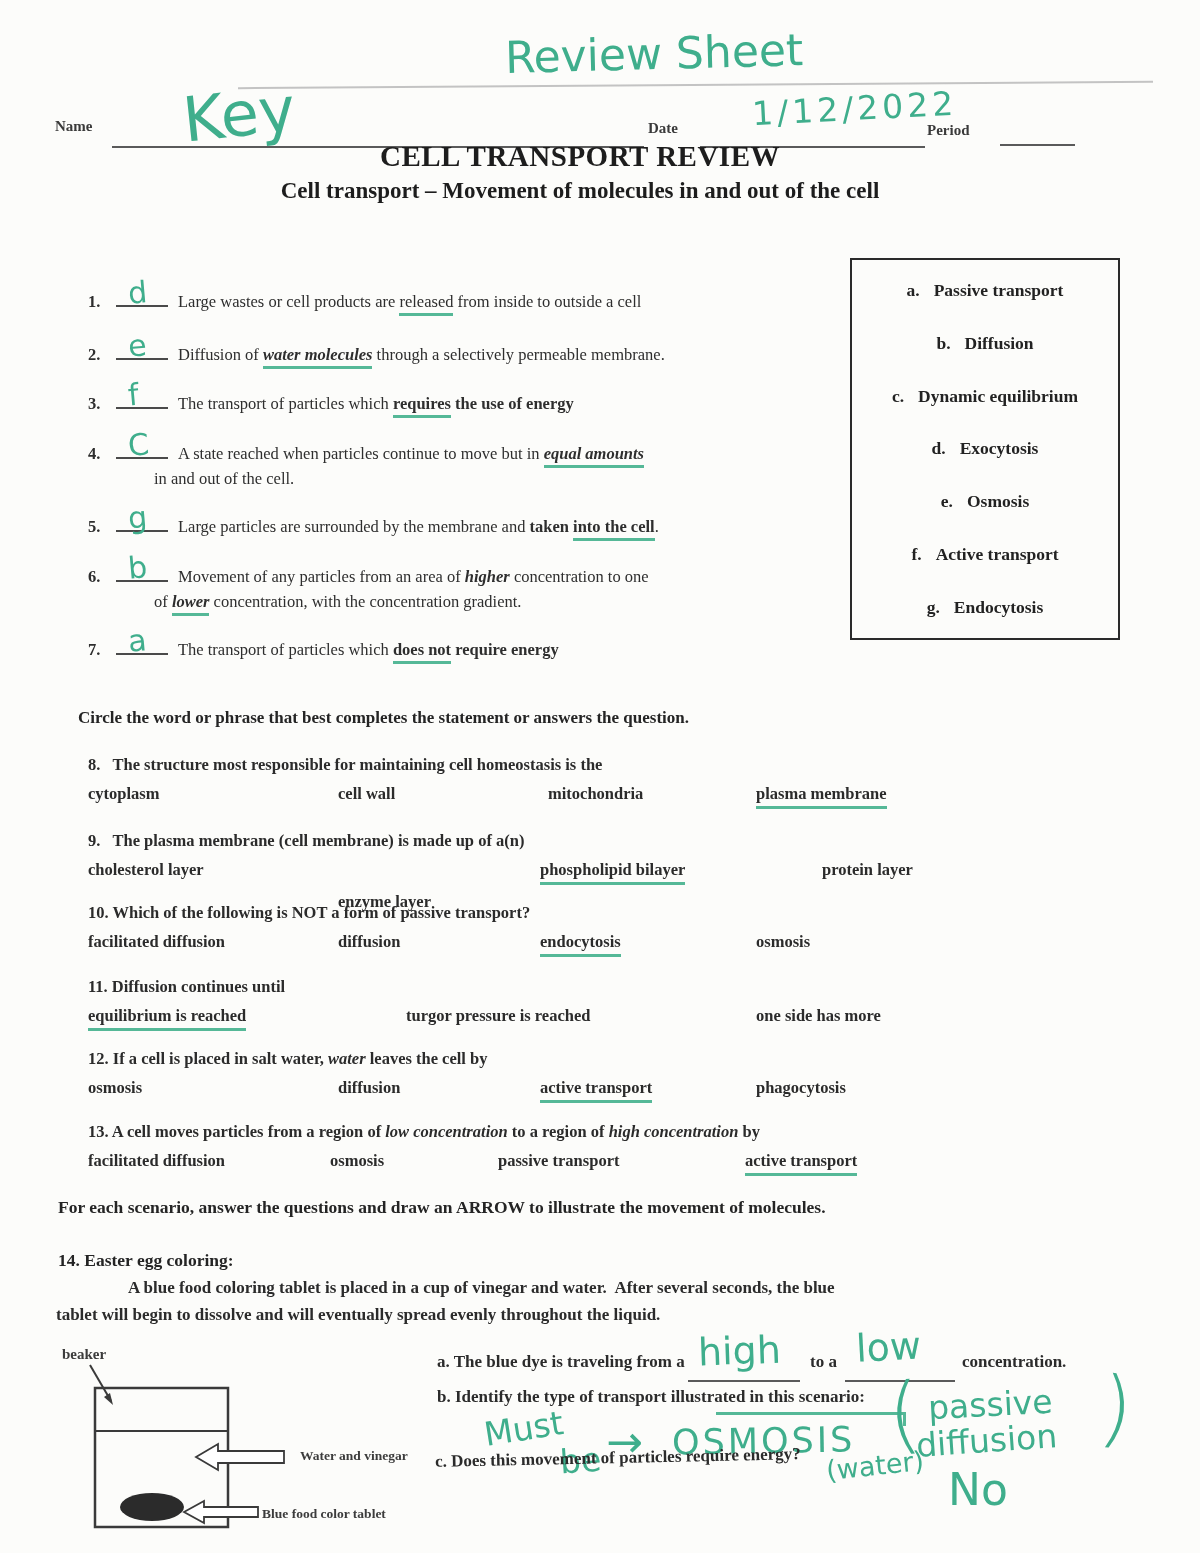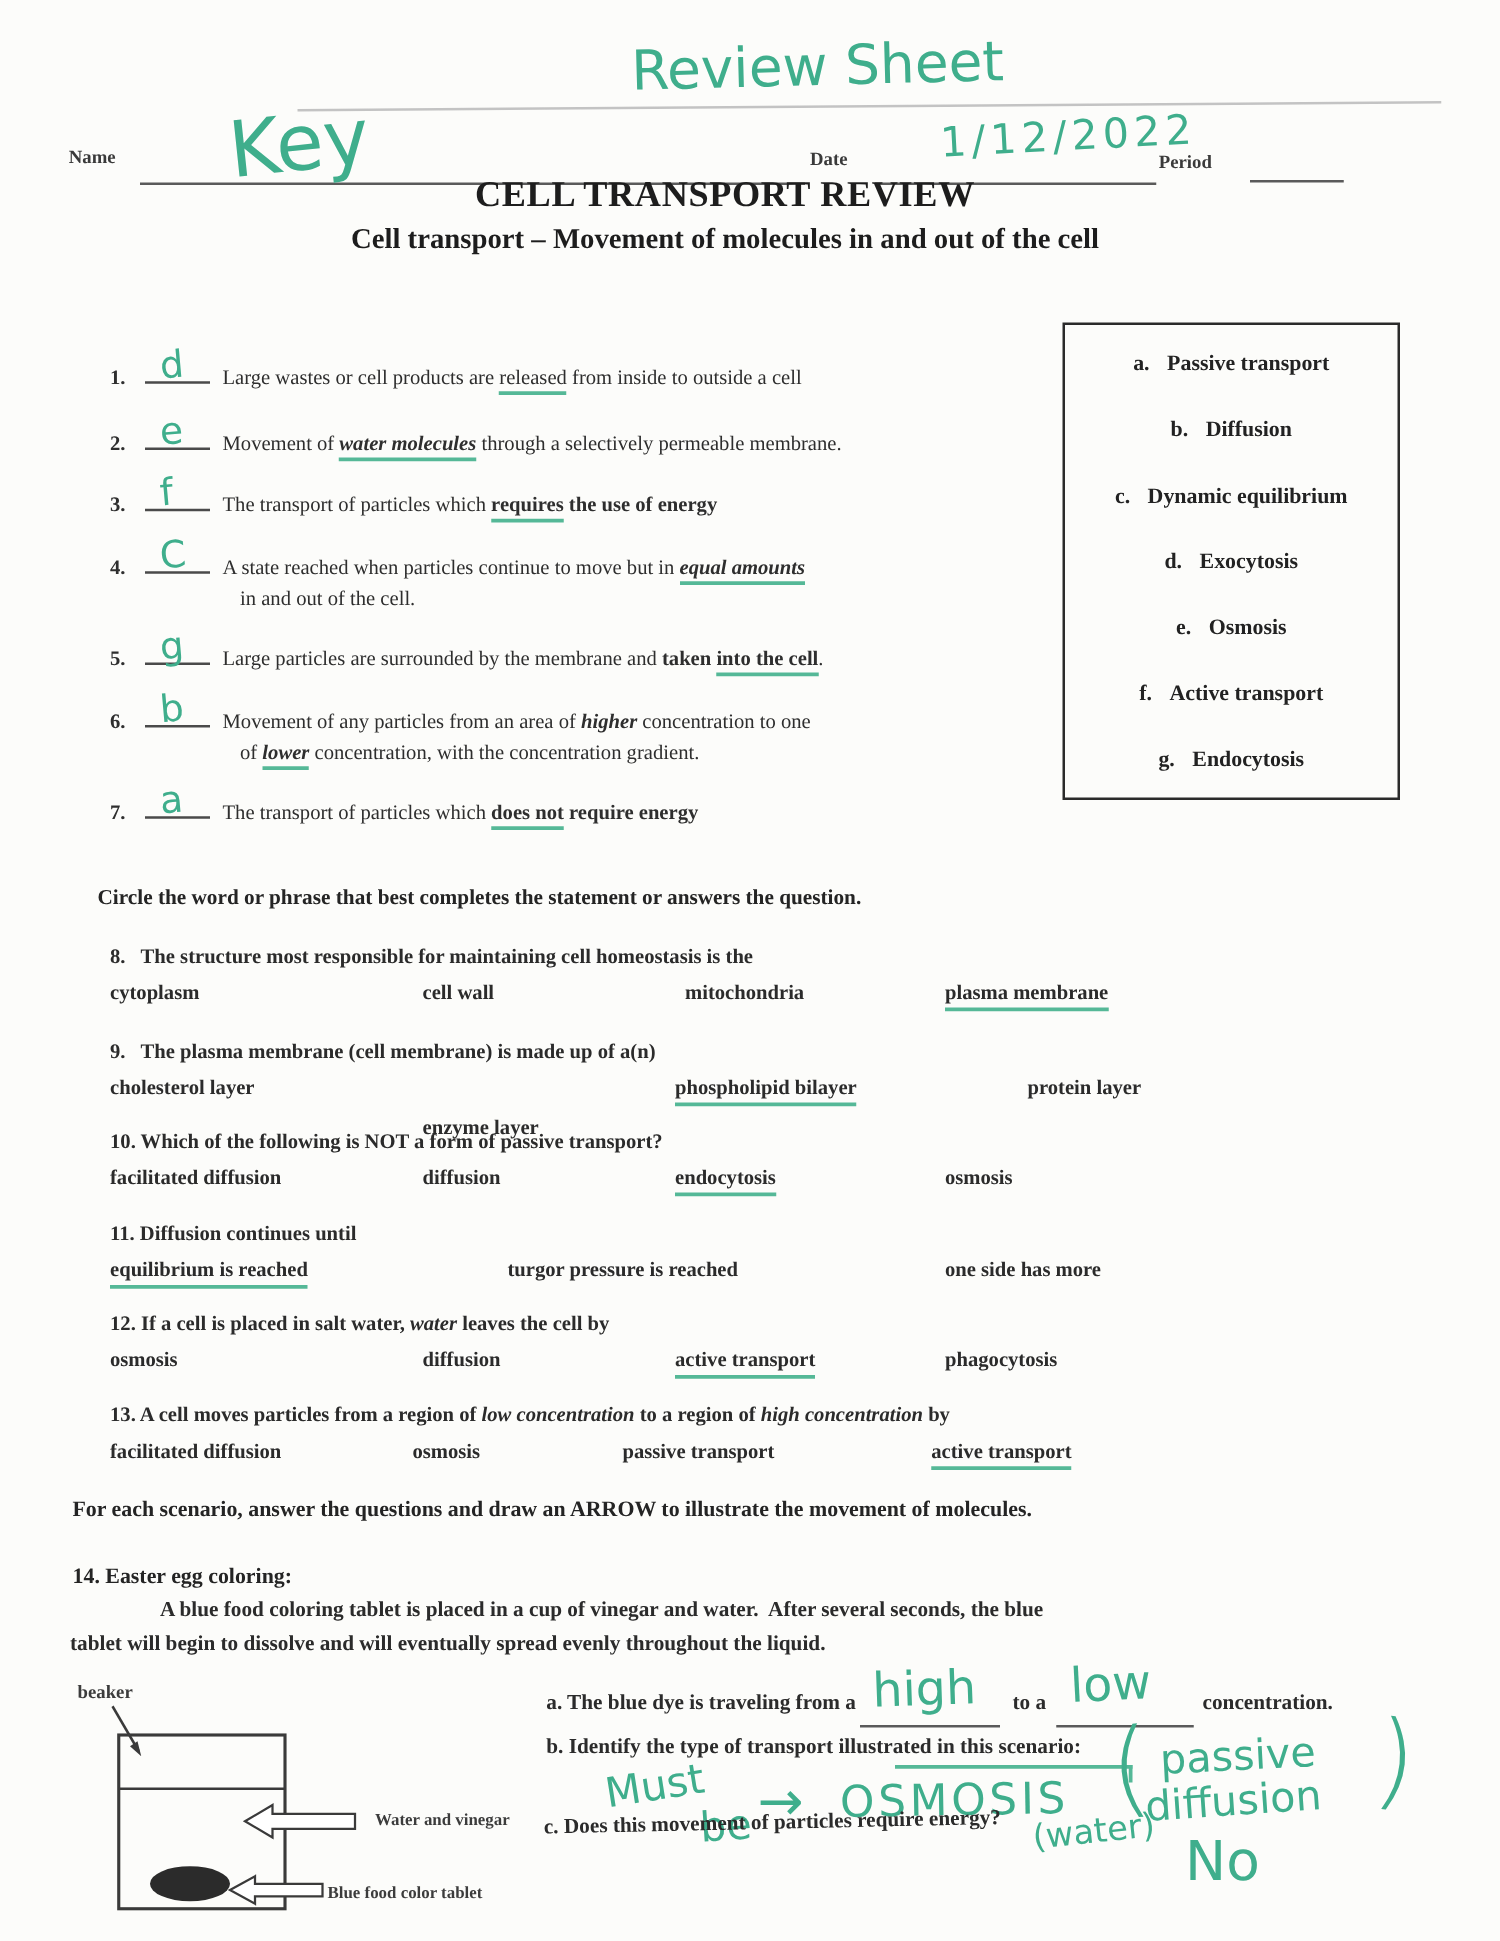--- a/index.html
+++ b/index.html
@@ -15,21 +15,21 @@
   .scanline{position:absolute;background:#c3c3c3;height:2px;transform:rotate(-0.4deg);}
   .title{font-size:29px;font-weight:bold;color:#1d1d1d;letter-spacing:0.5px;}
   .subtitle{font-size:23px;font-weight:bold;color:#1d1d1d;}
   .lbl{font-size:15px;font-weight:bold;color:#3a3a3a;}
   .instr{font-size:17px;font-weight:bold;color:#242424;white-space:pre;}
   .mitem{font-size:16.5px;color:#2e2e2e;line-height:25px;}
   .num{display:inline-block;width:28px;font-weight:bold;}
   .ansblank{display:inline-block;width:52px;height:20px;border-bottom:2px solid #4a4a4a;
             position:relative;margin-right:10px;vertical-align:baseline;}
   .ansletter{position:absolute;left:12px;bottom:-3px;font-size:30px;transform:rotate(-5deg);}
-  .mline2{margin-left:104px;}
+  .mline2{margin-left:66px;}
   .termbox{border:2px solid #2a2a2a;display:flex;flex-direction:column;justify-content:space-between;
            padding:20px 0;box-sizing:border-box;text-align:center;}
   .term{font-size:17.5px;font-weight:bold;color:#222;}
   .term .letter{margin-right:14px;}
   .stem{font-size:16.5px;font-weight:bold;color:#2b2b2b;white-space:pre;}
   .opts{position:relative;margin-top:9px;height:26px;}
   .opt{position:absolute;top:0;font-size:16.5px;font-weight:bold;color:#2b2b2b;white-space:nowrap;}
   .body17{font-size:17px;font-weight:bold;color:#2b2b2b;white-space:pre;}
   .diag-label{font-size:13.5px;font-weight:bold;color:#3c3c3c;white-space:nowrap;}
   .gline{position:absolute;background:#55b897;}
@@ -59,21 +59,21 @@
   <div class="abs" style="left:0;top:178px;width:1160px;text-align:center;">
     <span class="subtitle">Cell transport – Movement of molecules in and out of the cell</span>
   </div>
 
 
   <div class="abs mitem" style="left:88px;top:285px;">
     <span class="num">1.</span><span class="ansblank"><span class="hand ansletter">d</span></span><span class="nowrap"><span>Large wastes or cell products are </span><span class="gmark">released</span><span> from inside to outside a cell</span></span>
   </div>
 
   <div class="abs mitem" style="left:88px;top:338px;">
-    <span class="num">2.</span><span class="ansblank"><span class="hand ansletter">e</span></span><span class="nowrap"><span>Movement of </span><span class="gmark b i">water molecules</span><span> through a selectively permeable membrane.</span></span>
+    <span class="num">2.</span><span class="ansblank"><span class="hand ansletter">e</span></span><span class="nowrap"><span>Diffusion of </span><span class="gmark b i">water molecules</span><span> through a selectively permeable membrane.</span></span>
   </div>
 
   <div class="abs mitem" style="left:88px;top:387px;">
     <span class="num">3.</span><span class="ansblank"><span class="hand ansletter">f</span></span><span class="nowrap"><span>The transport of particles which </span><span class="gmark b">requires</span><span class="b"> the use of energy</span></span>
   </div>
 
   <div class="abs mitem" style="left:88px;top:437px;">
     <span class="num">4.</span><span class="ansblank"><span class="hand ansletter">C</span></span><span class="nowrap"><span>A state reached when particles continue to move but in </span><span class="gmark b i">equal amounts</span></span>
     <div class="mline2">in and out of the cell.</div>
   </div>

